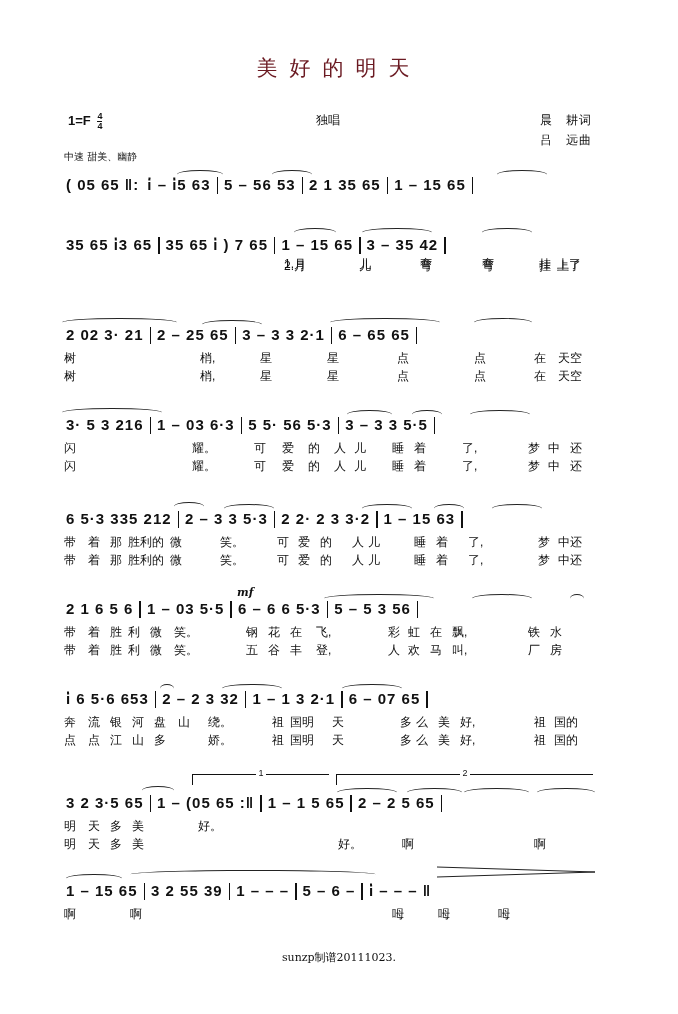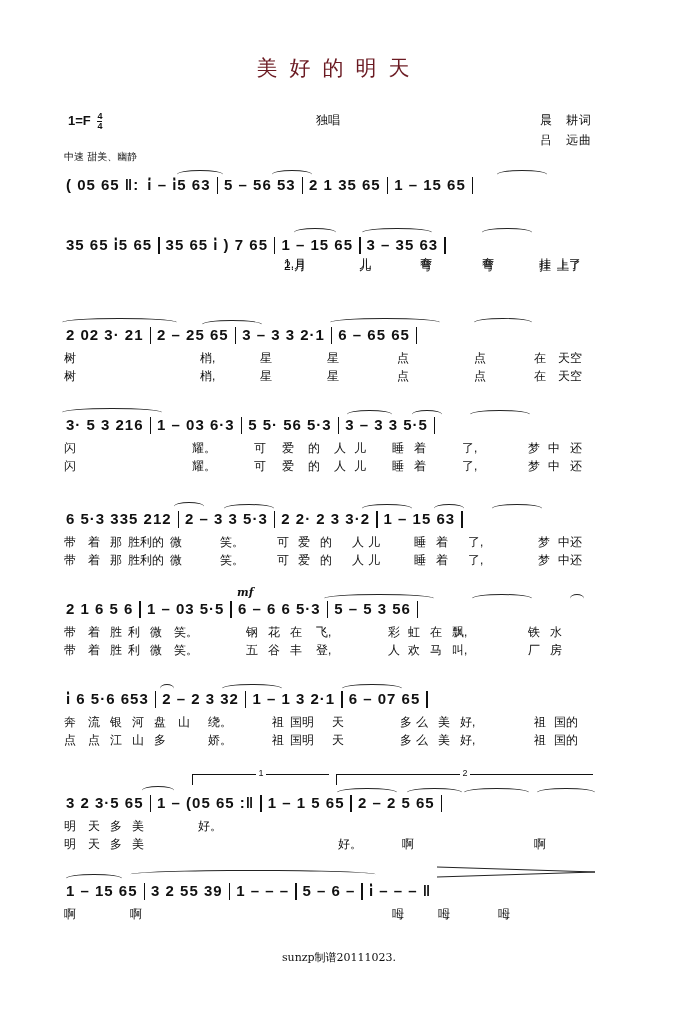--- a/index.html
+++ b/index.html
@@ -60,21 +60,21 @@
   <div class="notes" style="top:8px">
     <span class="m">( 05 65 ‖:</span><span class="m">i̇ – i̇5 63</span><span class="bar"></span><span class="m">5 – 56 53</span><span class="bar"></span><span class="m">2 1 35 65</span><span class="bar"></span><span class="m">1 – 15 65</span><span class="bar"></span>
   </div>
 </div>
 
 <div class="sys" style="top:226px;">
   <div class="slur" style="left:232px;width:42px;top:2px"></div>
   <div class="slur" style="left:300px;width:70px;top:2px"></div>
   <div class="slur" style="left:420px;width:50px;top:2px"></div>
   <div class="notes" style="top:10px">
-    <span class="m">35 65 i̇5 65</span><span class="bar"></span><span class="m">35 65 i̇ ) 7 65</span><span class="bar"></span><span class="m">1 – 15 65</span><span class="bar"></span><span class="m">3 – 35 63</span><span class="bar"></span>
+    <span class="m">35 65 i̇3 65</span><span class="bar"></span><span class="m">35 65 i̇ ) 7 65</span><span class="bar"></span><span class="m">1 – 15 65</span><span class="bar"></span><span class="m">3 – 35 42</span><span class="bar"></span>
   </div>
   <div class="lyr" style="top:30px">
     <span style="left:222px">1.月</span>
     <span style="left:297px">儿</span>
     <span style="left:358px">弯</span>
     <span style="left:420px">弯</span>
     <span style="left:477px">挂</span>
     <span style="left:495px">上了</span>
   </div>
   <div class="lyr" style="top:32px">

